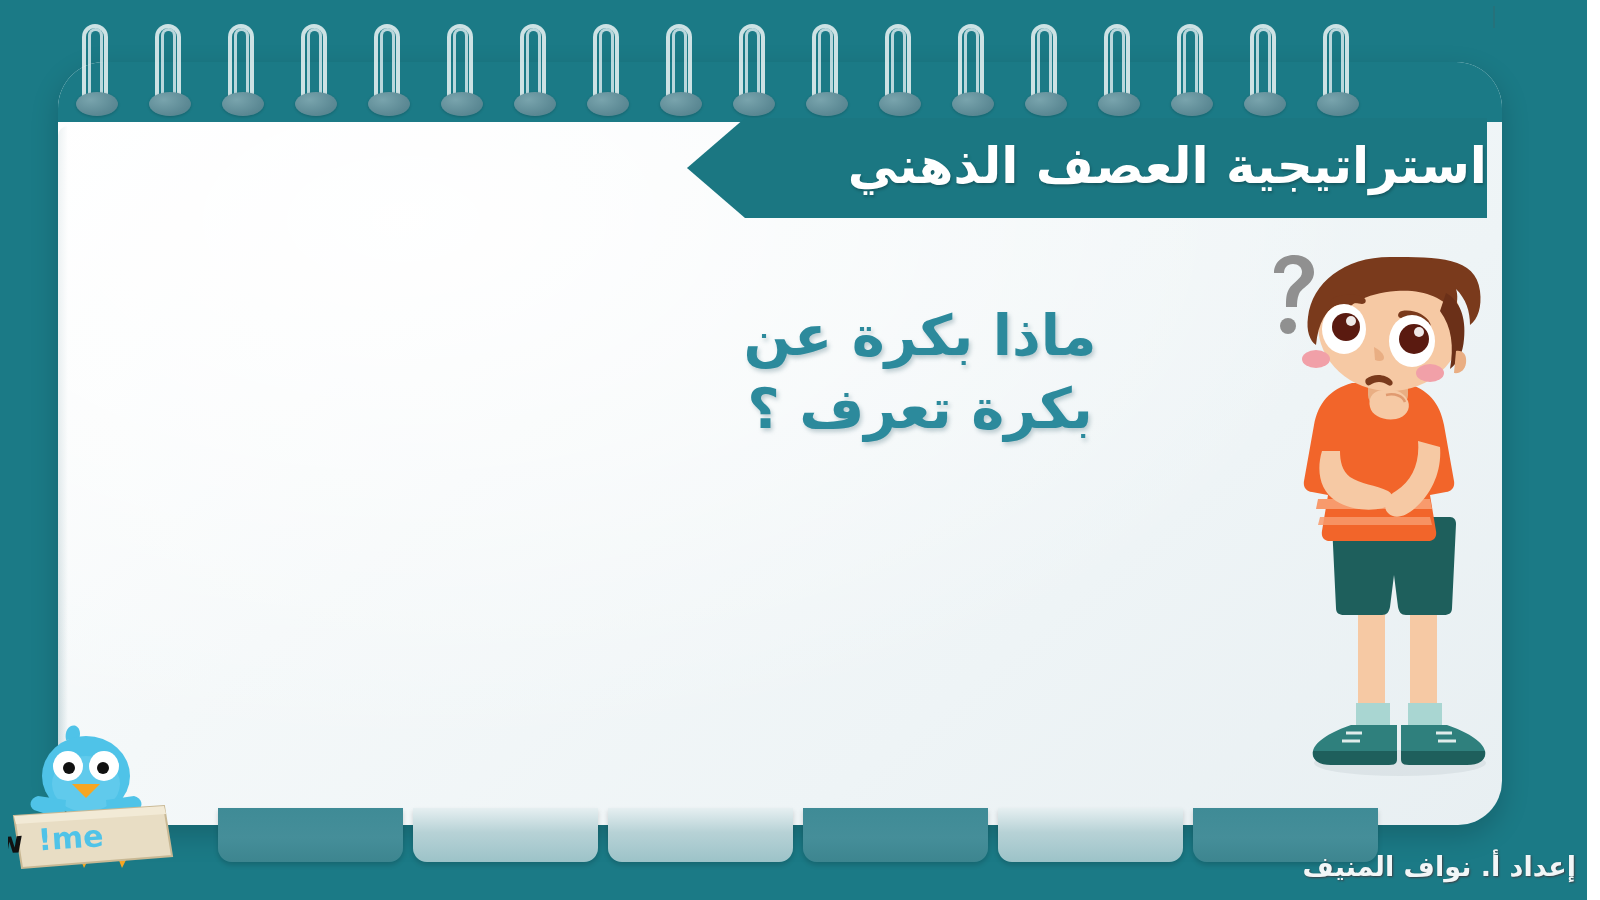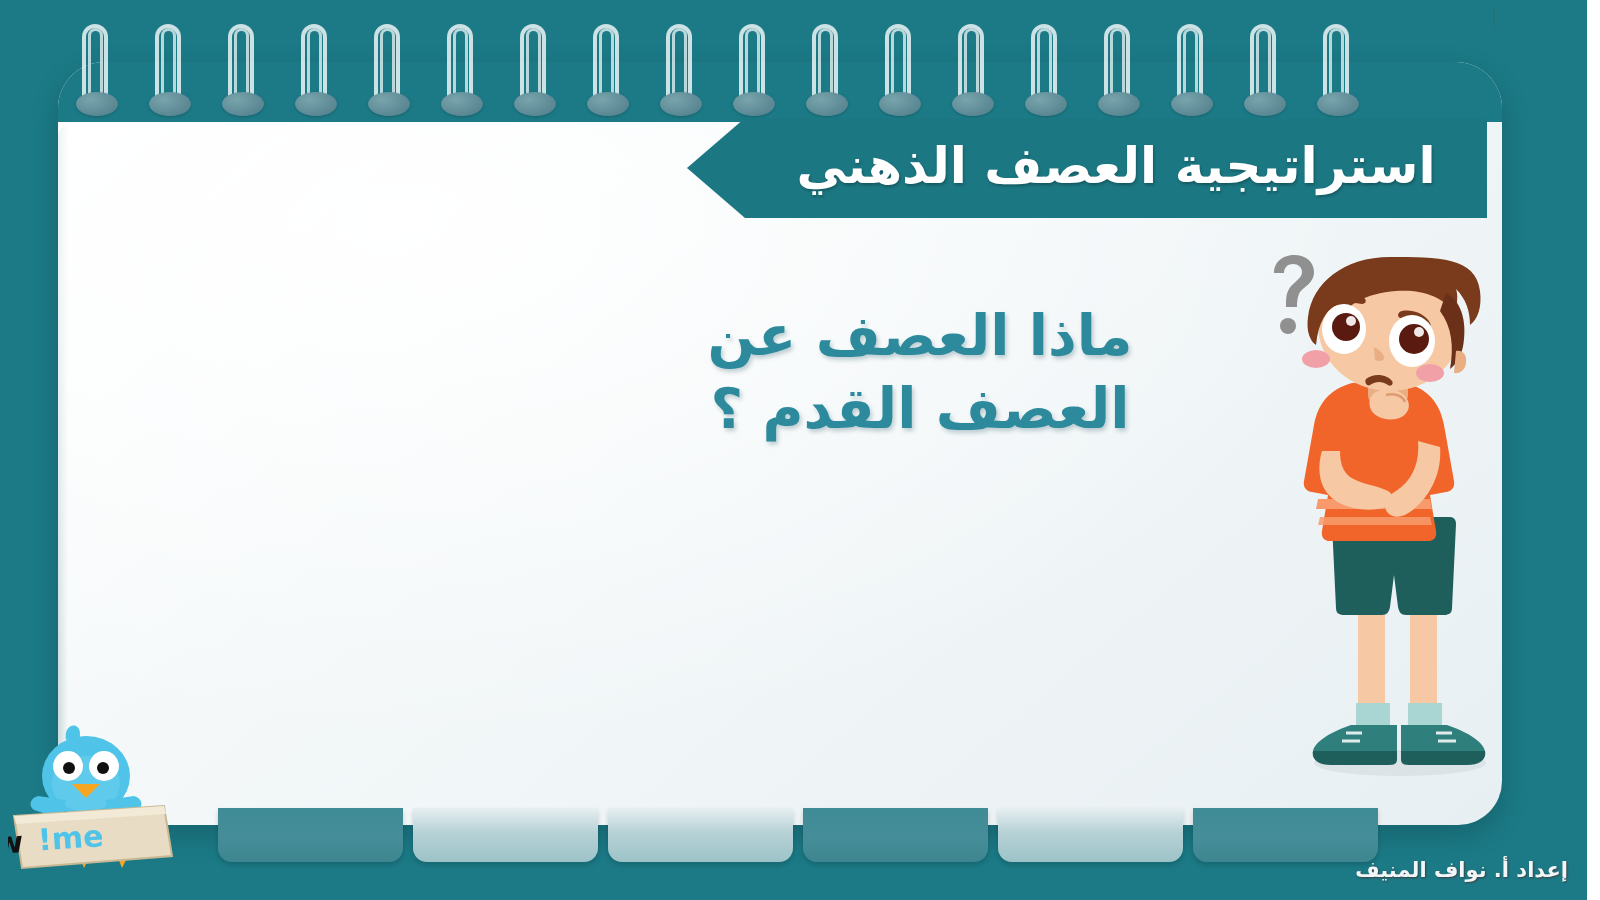--- a/index.html
+++ b/index.html
@@ -132,21 +132,21 @@
     position: absolute;
     left: 745px;
     top: 118px;
     width: 742px;
     height: 100px;
     background: #1b7782;
     box-shadow: 4px 5px 8px rgba(0,0,0,.22);
     -webkit-clip-path: polygon(0 0, 100% 0, 100% 100%, 0 100%, 0 100%, 0 0);
     display: flex;
     align-items: center;
-    justify-content: center;
+    justify-content: flex-start;
   }
   .banner-point {
     position: absolute;
     left: 745px;
     top: 118px;
     width: 58px;
     height: 100px;
     background: #1b7782;
     -webkit-clip-path: polygon(100% 0, 100% 100%, 0 50%);
     clip-path: polygon(100% 0, 100% 100%, 0 50%);
@@ -215,24 +215,24 @@
     left: 8px;
     top: 700px;
     width: 210px;
     height: 185px;
   }
   .follow svg { display: block; width: 100%; height: 100%; }
 
   
   .credit {
     position: absolute;
-    right: 32px;
+    right: 24px;
     bottom: 18px;
     color: #f2f6f7;
-    font-size: 21px;
+    font-size: 27px;
     font-weight: 700;
     direction: rtl;
     white-space: nowrap;
     text-shadow: 1px 1px 2px rgba(90,20,20,.55);
   }
 </style>
 </head>
 <body>
 
 <div id="slide">
@@ -338,22 +338,22 @@
         <div class="bead"></div>
       </div>
     </div>
 
   <div class="banner-point"></div>
   <div class="banner">
     <span class="banner-text">استراتيجية العصف الذهني</span>
   </div>
 
   <div class="question">
-    <span class="qline">ماذا العصف عن</span>
-    <span class="qline">العصف القدم ؟</span>
+    <span class="qline">ماذا بكرة عن</span>
+    <span class="qline">بكرة تعرف ؟</span>
   </div>
 
   <div class="boy">
     <svg viewBox="0 0 270 530" xmlns="http://www.w3.org/2000/svg">
 
       <ellipse cx="150" cy="508" rx="86" ry="13" fill="#cfd9dc" opacity=".55"></ellipse>
 
       <g fill="#909090">
         <path d="M24 18 c0 -12 10 -18 20 -18 c12 0 20 7 20 17 c0 12 -12 15 -15 22 c-2 5 -2 9 -2 13 l-11 0 c0 -7 0 -13 3 -18 c4 -7 13 -10 13 -17 c0 -5 -4 -8 -9 -8 c-6 0 -9 4 -9 9 z"></path>
         <circle cx="38" cy="71" r="8"></circle>

